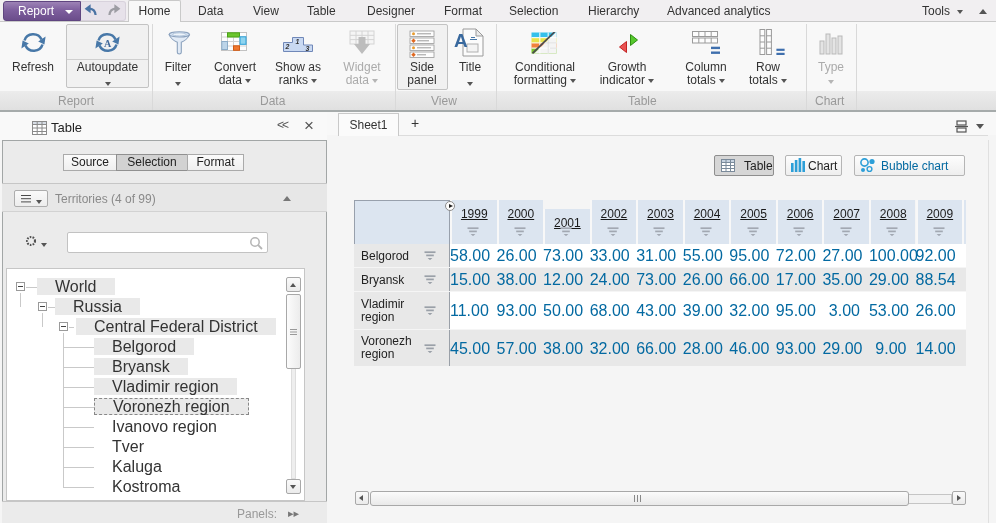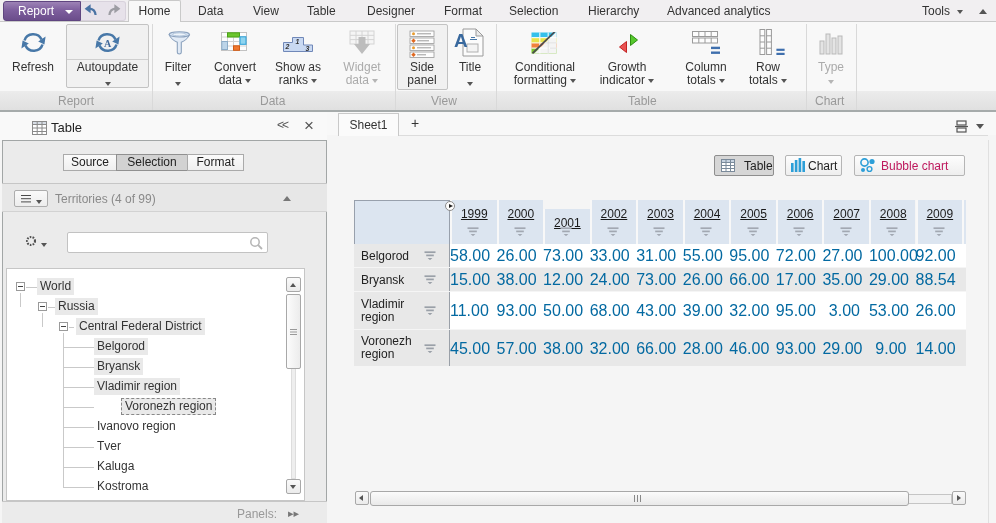--- a/index.html
+++ b/index.html
@@ -25,21 +25,21 @@
 .darr.dis { border-top-color:#b5b5b5; }
 
 #lpanelhead { left:0; top:112px; width:327px; height:28px; background:#f9f9f9; }
 #lpanelbody { left:2px; top:140px; width:325px; height:383px; background:#ebebeb; border:1px solid #a2a6a6; border-bottom:none; }
 .segbtn { top:154px; height:17px; border:1px solid #aaa; background:linear-gradient(#fbfbfb,#efefef); text-align:center; line-height:15px; font-size:12px; color:#222; }
 .segbtn.on { background:#d2d2d2; border-color:#909090; }
 #terrbar { left:2px; top:183px; width:325px; height:29px; background:#e7e7e7; border-top:1px solid #c6c6c6; border-bottom:1px solid #d2d2d2; }
 #hambtn { left:14px; top:190px; width:34px; height:17px; border:1px solid #adadad; border-radius:2px; background:linear-gradient(#fafafa,#ededed); }
 #searchbox { left:67px; top:232px; width:201px; height:21px; background:#fff; border:1px solid #c2c2c2; border-radius:2px; }
 #treebox { left:6px; top:268px; width:299px; height:233px; background:#fff; border:1px solid #c6c6c6; overflow:hidden; }
-.titem { position:absolute; height:17px; line-height:17px; font-size:12px; color:#333; padding:0 3px; }
+.titem { position:absolute; height:17px; line-height:17px; font-size:16px; color:#333; padding:0 18px; }
 .titem.hl { background:#e9e9e9; }
 .ebox { position:absolute; width:9px; height:9px; background:#fff; border:1px solid #9a9a9a; }
 .ebox:after { content:""; position:absolute; left:1px; top:3px; width:5px; height:1px; background:#444; }
 .tline { position:absolute; background:#c9c9c9; }
 #panelsbar { left:2px; top:501px; width:325px; height:22px; background:#ebebeb; border-top:1px solid #c6c6c6; }
 
 #sheettab { left:338px; top:113px; width:61px; height:23px; background:#fbfbfb; border:1px solid #c9c9c9; border-bottom:none; text-align:center; line-height:22px; color:#333; }
 #tabbarline { left:399px; top:135px; width:589px; height:1px; background:#dcdcdc; }
 .vbtn { top:155px; height:21px; border:1px solid #b5b5b5; border-radius:2px; background:linear-gradient(#fdfdfd,#eeeeee); font-size:12px; color:#222; }
 .vbtn.on { background:#d6d6d6; border-color:#8e8e8e; }
@@ -328,21 +328,21 @@
   <div class="tline" style="left:56px;top:218px;width:31px;height:1px;"></div>
   <div class="ebox" style="left:9px;top:13px;"></div>
   <div class="ebox" style="left:31px;top:33px;"></div>
   <div class="ebox" style="left:52px;top:53px;"></div>
   <div class="titem hl" style="left:30px;top:9px;">World</div>
   <div class="titem hl" style="left:48px;top:29px;">Russia</div>
   <div class="titem hl" style="left:69px;top:49px;">Central Federal District</div>
   <div class="titem hl" style="left:87px;top:69px;">Belgorod</div>
   <div class="titem hl" style="left:87px;top:89px;">Bryansk</div>
   <div class="titem hl" style="left:87px;top:109px;">Vladimir region</div>
-  <div class="titem hl" style="left:87px;top:129px;border:1px dashed #888;line-height:15px;margin-left:27px;">Voronezh region</div>
+  <div class="titem hl" style="left:87px;top:129px;border:1px dashed #888;line-height:15px;">Voronezh region</div>
   <div class="titem" style="left:87px;top:149px;">Ivanovo region</div>
   <div class="titem" style="left:87px;top:169px;">Tver</div>
   <div class="titem" style="left:87px;top:189px;">Kaluga</div>
   <div class="titem" style="left:87px;top:209px;">Kostroma</div>
 
   <div class="abs sbbtn" style="left:279px;top:8px;width:15px;height:15px;"></div>
   <div class="abs" style="left:283px;top:14px;width:0;height:0;border-left:3.5px solid transparent;border-right:3.5px solid transparent;border-bottom:4px solid #555;"></div>
   <div class="abs" style="left:284px;top:25px;width:5px;height:185px;background:#eee;border:1px solid #ddd;"></div>
   <div class="abs sbbtn" style="left:279px;top:25px;width:15px;height:75px;background:linear-gradient(90deg,#fcfcfc,#ececec);"></div>
   <div class="abs" style="left:283px;top:60px;width:7px;height:1px;background:#999;box-shadow:0 2.5px 0 #999,0 5px 0 #999;"></div>
@@ -386,21 +386,21 @@
     </g>
   </svg>
 <div class="abs" style="left:808px;top:159px;font-size:12px;color:#222;">Chart</div>
 <div class="abs vbtn" style="left:854px;width:111px;"></div>
 <svg class="abs" style="left:860px;top:158px;" width="16" height="15" viewBox="0 0 16 15">
     <circle cx="4.5" cy="4.5" r="3.6" fill="none" stroke="#2d9fd8" stroke-width="1.6"></circle>
     <circle cx="12" cy="3.5" r="2.6" fill="#2d9fd8"></circle>
     <circle cx="3" cy="12" r="2" fill="#2d9fd8"></circle>
     <circle cx="9.5" cy="11" r="2.4" fill="none" stroke="#2d9fd8" stroke-width="1.4"></circle>
   </svg>
-<div class="abs" style="left:881px;top:159px;font-size:12px;color:#be185d;">Bubble chart</div>
+<div class="abs" style="left:881px;top:159px;font-size:12px;color:#0369a1;">Bubble chart</div>
 
 <div class="abs hcell" style="left:354px;width:96px;border:1px solid #98a0ac;"></div>
 
 <div id="years">
     <div class="abs ycell" style="left:450px;width:46.55px;">
       <span class="yr">1999</span>
     </div>
     <svg class="abs" style="left:467.275px;top:227px;" width="12" height="9" viewBox="0 0 12 9">
       <g stroke="#a2a8b2" stroke-width="1.7" fill="none">
         <line x1="0.5" y1="1.2" x2="11.5" y2="1.2"></line>

